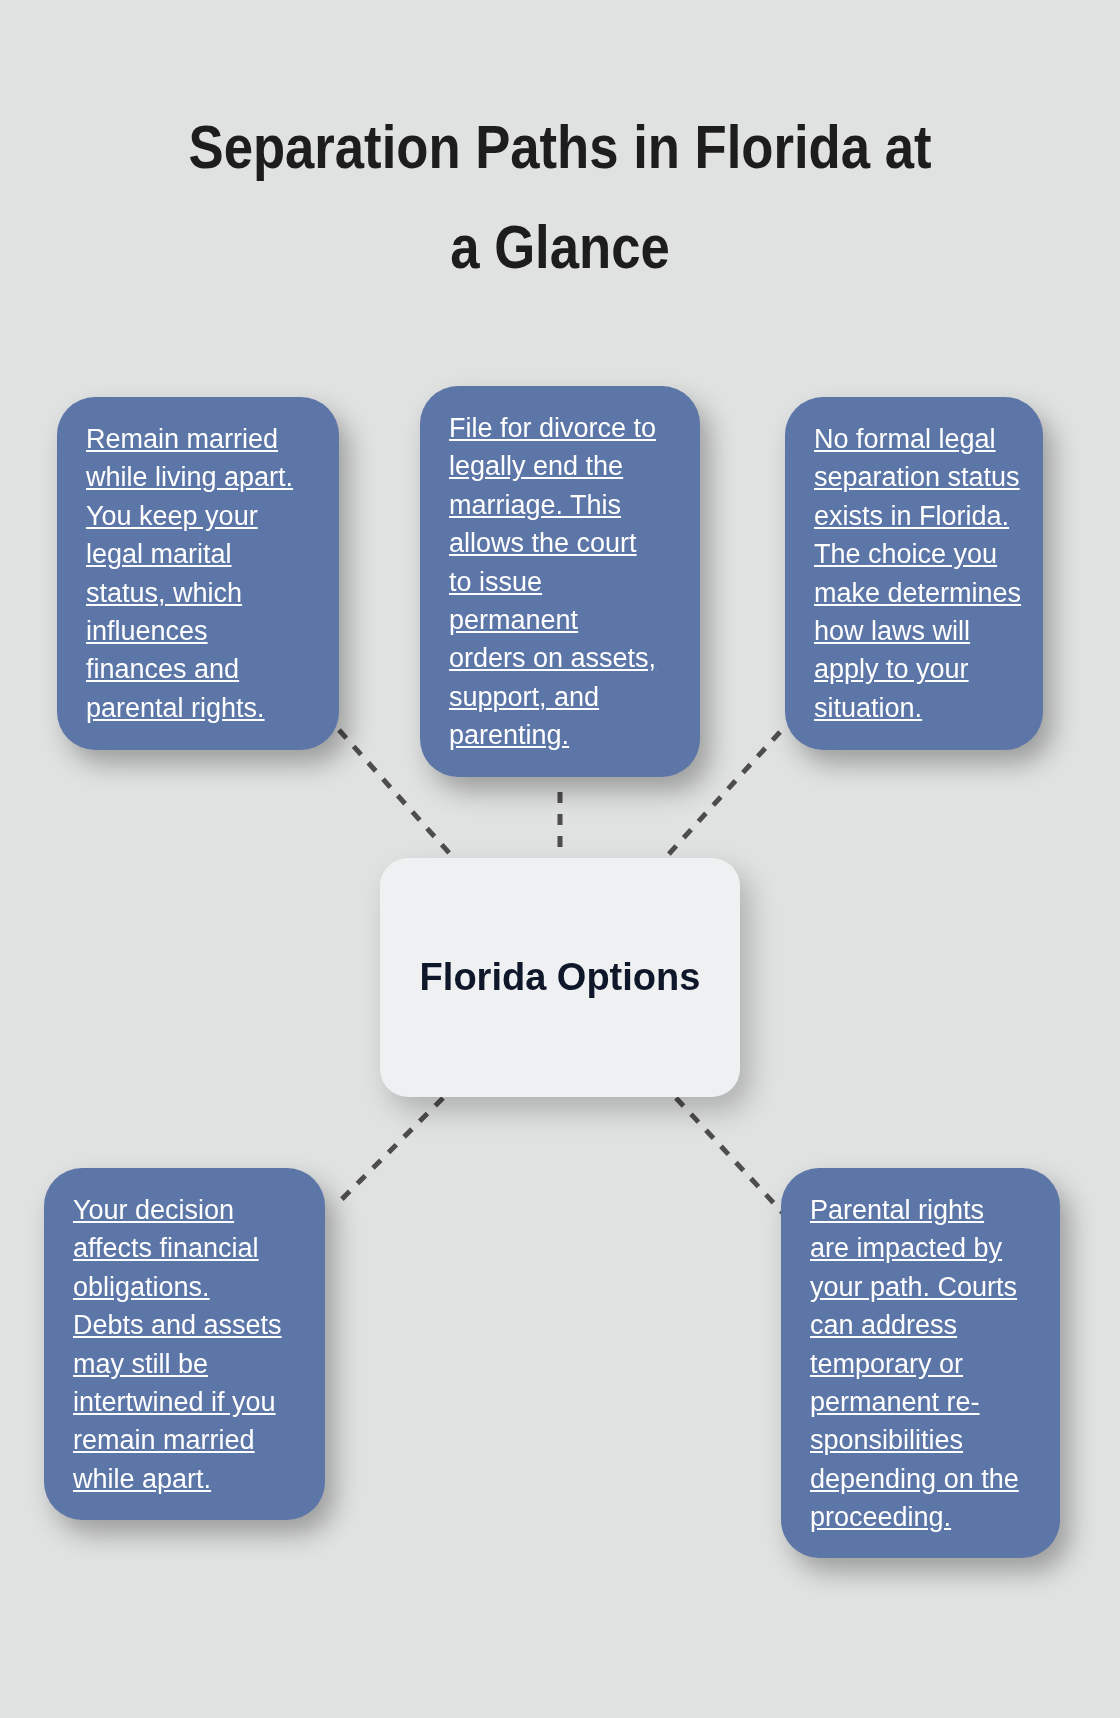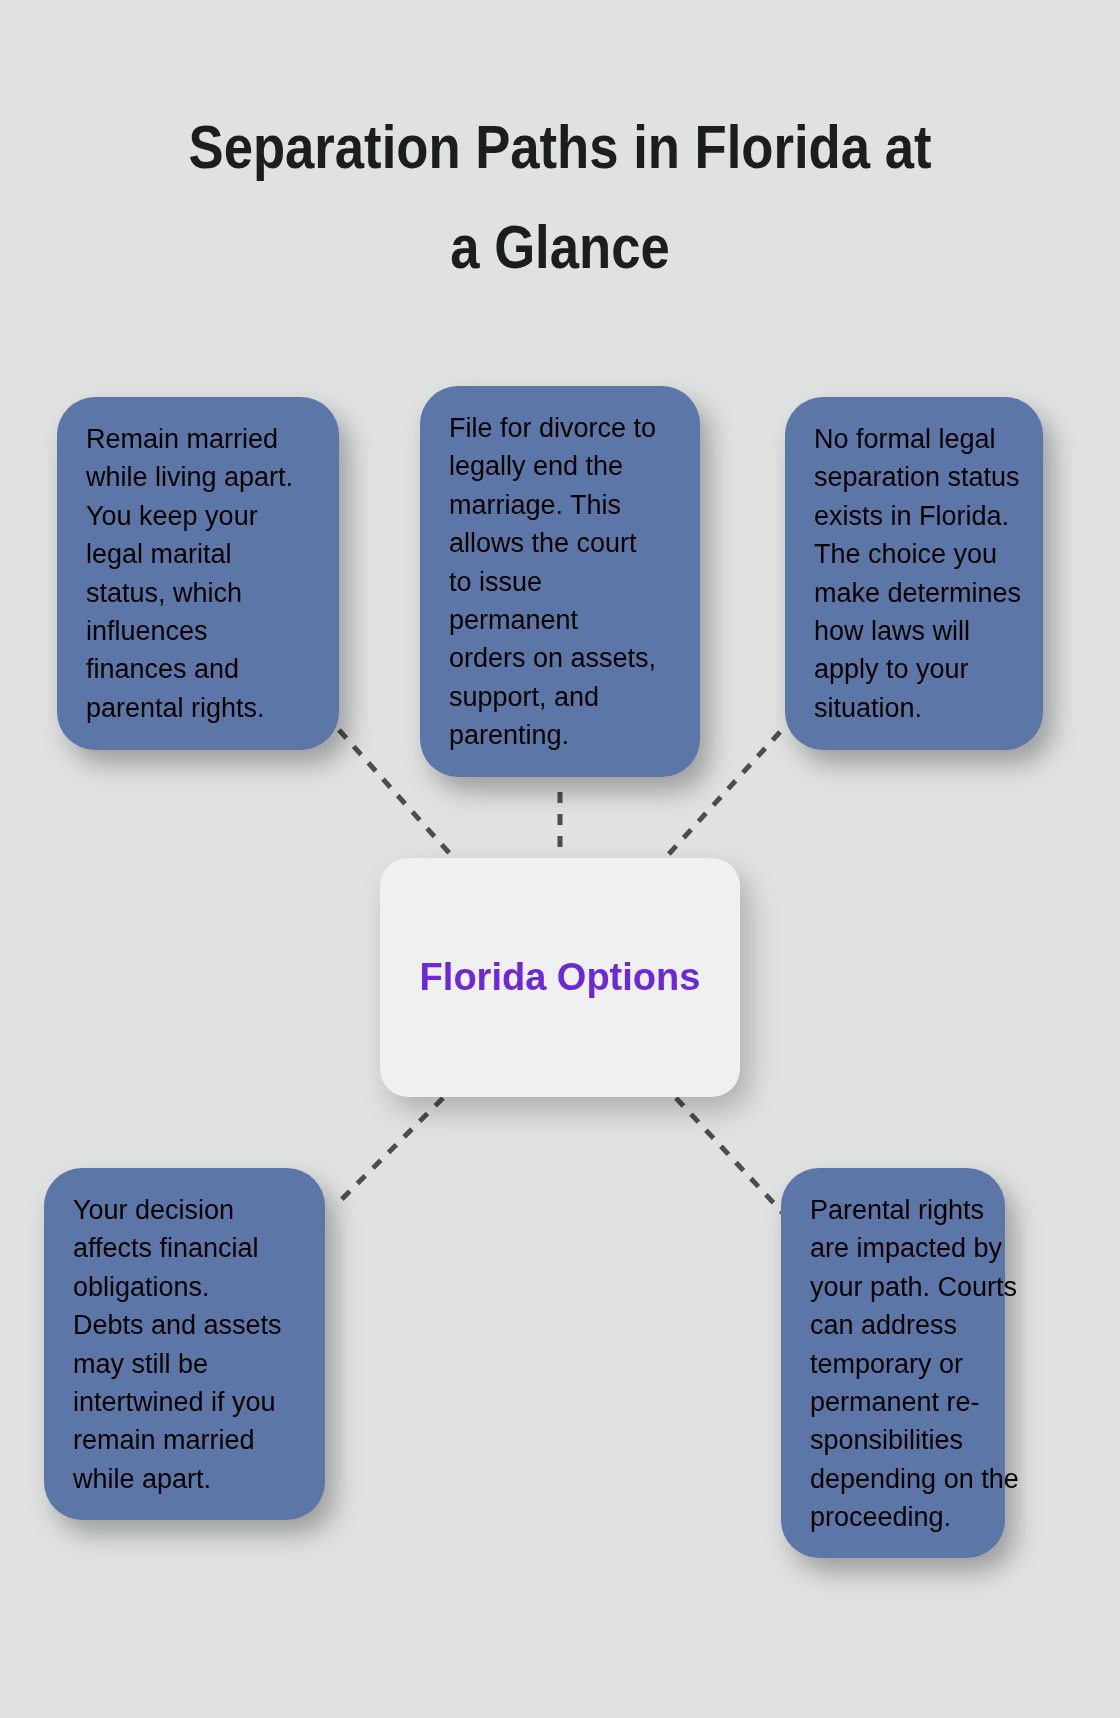--- a/index.html
+++ b/index.html
@@ -41,49 +41,50 @@
   .connector-svg line {
     stroke: #4d4d4d;
     stroke-width: 5;
     stroke-dasharray: 11 11;
   }
   .node-card {
     position: absolute;
     box-sizing: border-box;
     background: #5d76a8;
     border-radius: 38px;
-    color: #000000;
+    color: #ffffff;
     font-size: 27px;
     line-height: 38.4px;
     padding: 23px 10px 23px 29px;
     white-space: pre;
     box-shadow: 10px 14px 26px rgba(0, 0, 0, 0.30);
+    text-decoration: underline;
   }
   .card-top-left     { left: 57px;  top: 397px;  width: 282px; height: 353px; }
   .card-top-center   { left: 420px; top: 386px;  width: 280px; height: 391px; }
   .card-top-right    { left: 785px; top: 397px;  width: 258px; height: 353px; }
   .card-bottom-left  { left: 44px;  top: 1168px; width: 281px; height: 352px; }
-  .card-bottom-right { left: 781px; top: 1168px; width: 224px; height: 390px; }
+  .card-bottom-right { left: 781px; top: 1168px; width: 279px; height: 390px; }
   .center-node {
     position: absolute;
     left: 380px;
     top: 858px;
     width: 360px;
     height: 239px;
     background: #eff0f2;
     border-radius: 28px;
     box-shadow: 10px 14px 28px rgba(0, 0, 0, 0.22);
     display: flex;
     align-items: center;
     justify-content: center;
   }
   .center-node .center-label {
     font-size: 38px;
     font-weight: 700;
-    color: #6d28d9;
+    color: #0f172a;
     letter-spacing: 0px;
   }
 </style>
 </head>
 <body>
 
 <div class="canvas">
 
   <h1 class="page-title">Separation Paths in Florida at
 a Glance</h1>

